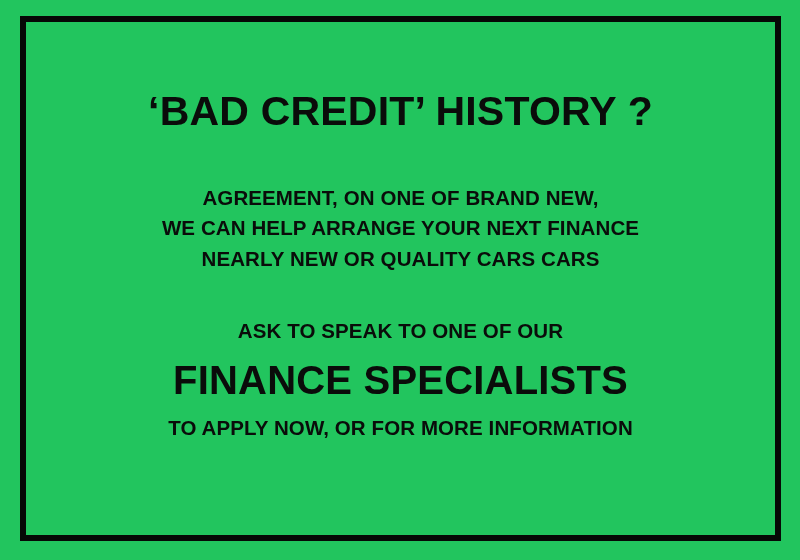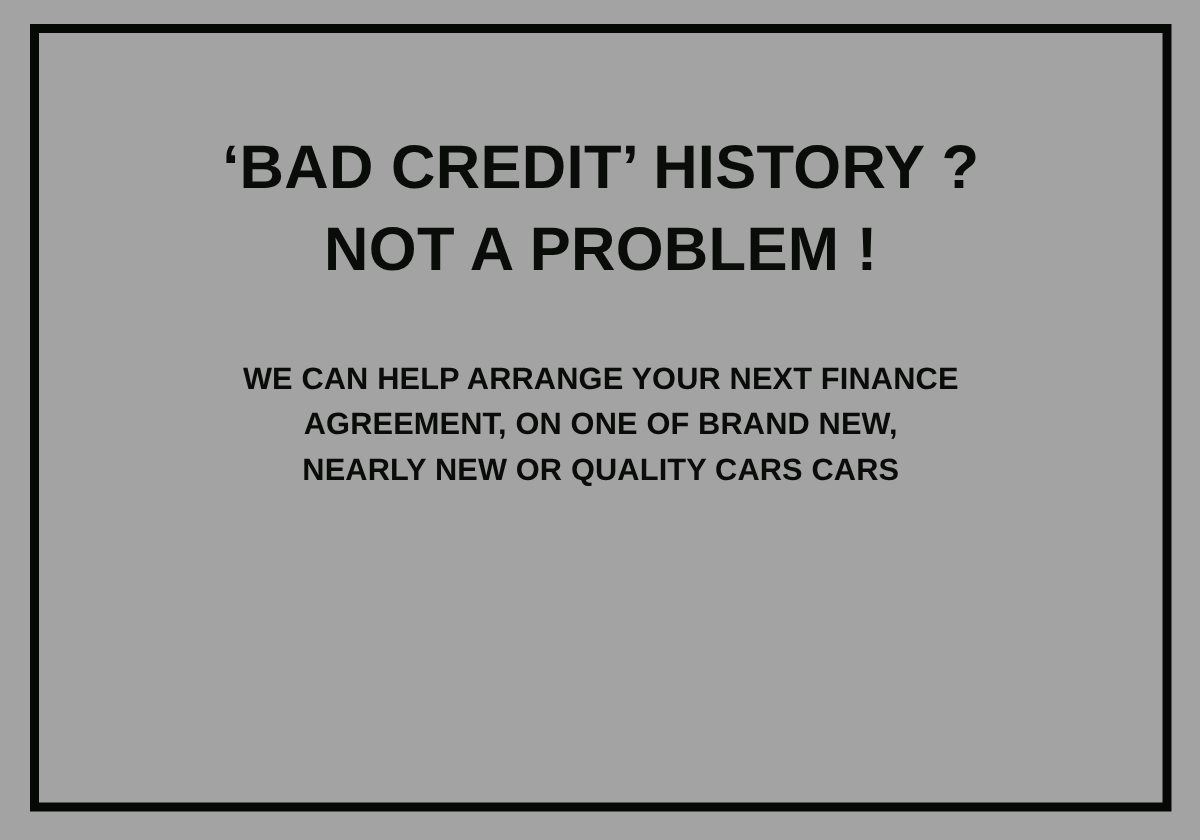--- a/index.html
+++ b/index.html
@@ -11,21 +11,21 @@
     width: 800px;
     height: 560px;
     overflow: hidden;
     font-family: "Liberation Sans", sans-serif;
   }
 
   #poster {
     position: relative;
     width: 800px;
     height: 560px;
-    background: #a3a3a3;
+    background: #22c55e;
     box-sizing: border-box;
   }
 
   #frame {
     position: absolute;
     left: 20px;
     top: 16px;
     width: 761px;
     height: 525px;
     border: 6px solid #060806;
@@ -107,24 +107,28 @@
 <body>
 
 <div id="poster">
 
   <div id="frame"></div>
 
   <div id="content">
 
     <div class="headline-block">
       <div class="headline">‘BAD CREDIT’ HISTORY ?</div>
-      <div class="headline">NOT A PROBLEM !</div>
     </div>
 
     <div class="body-block">
+      <div class="body-line">AGREEMENT, ON ONE OF BRAND NEW,</div>
       <div class="body-line">WE CAN HELP ARRANGE YOUR NEXT FINANCE</div>
-      <div class="body-line">AGREEMENT, ON ONE OF BRAND NEW,</div>
       <div class="body-line">NEARLY NEW OR QUALITY CARS CARS</div>
     </div>
 
+    <div class="cta-block">
+      <div class="cta-lead">ASK TO SPEAK TO ONE OF OUR</div>
+      <div class="cta-main">FINANCE SPECIALISTS</div>
+      <div class="cta-tail">TO APPLY NOW, OR FOR MORE INFORMATION</div>
+    </div>
 
   </div>
 </div>
 
 </body></html>

